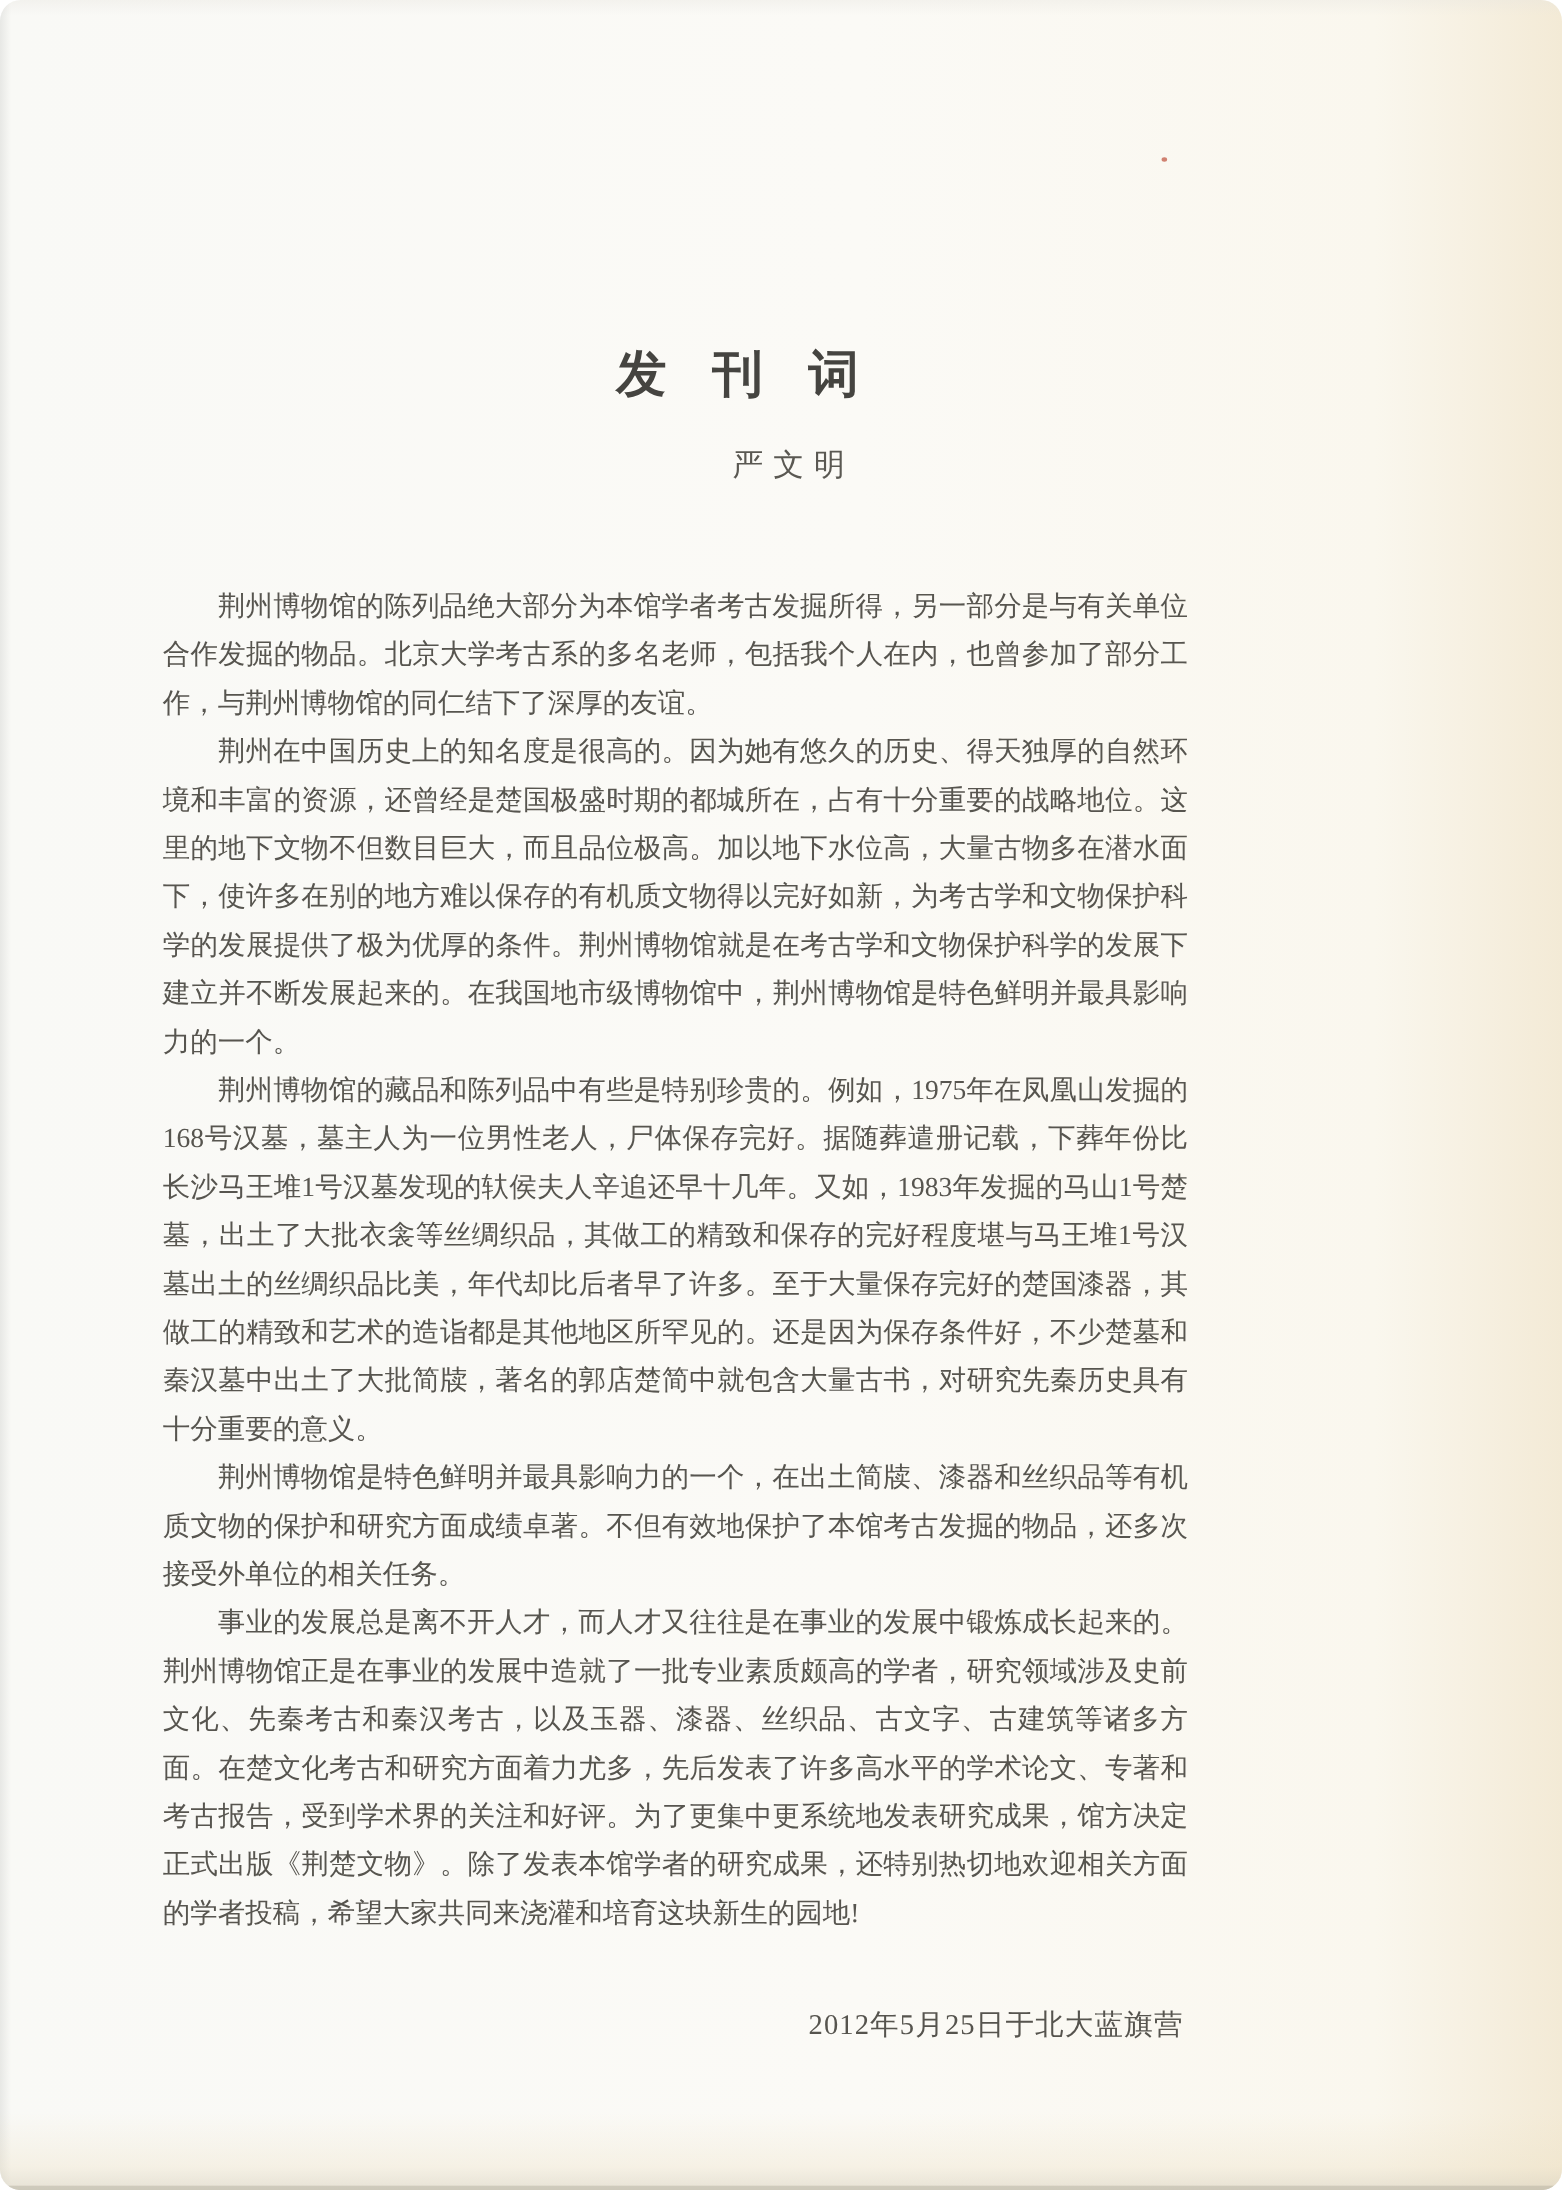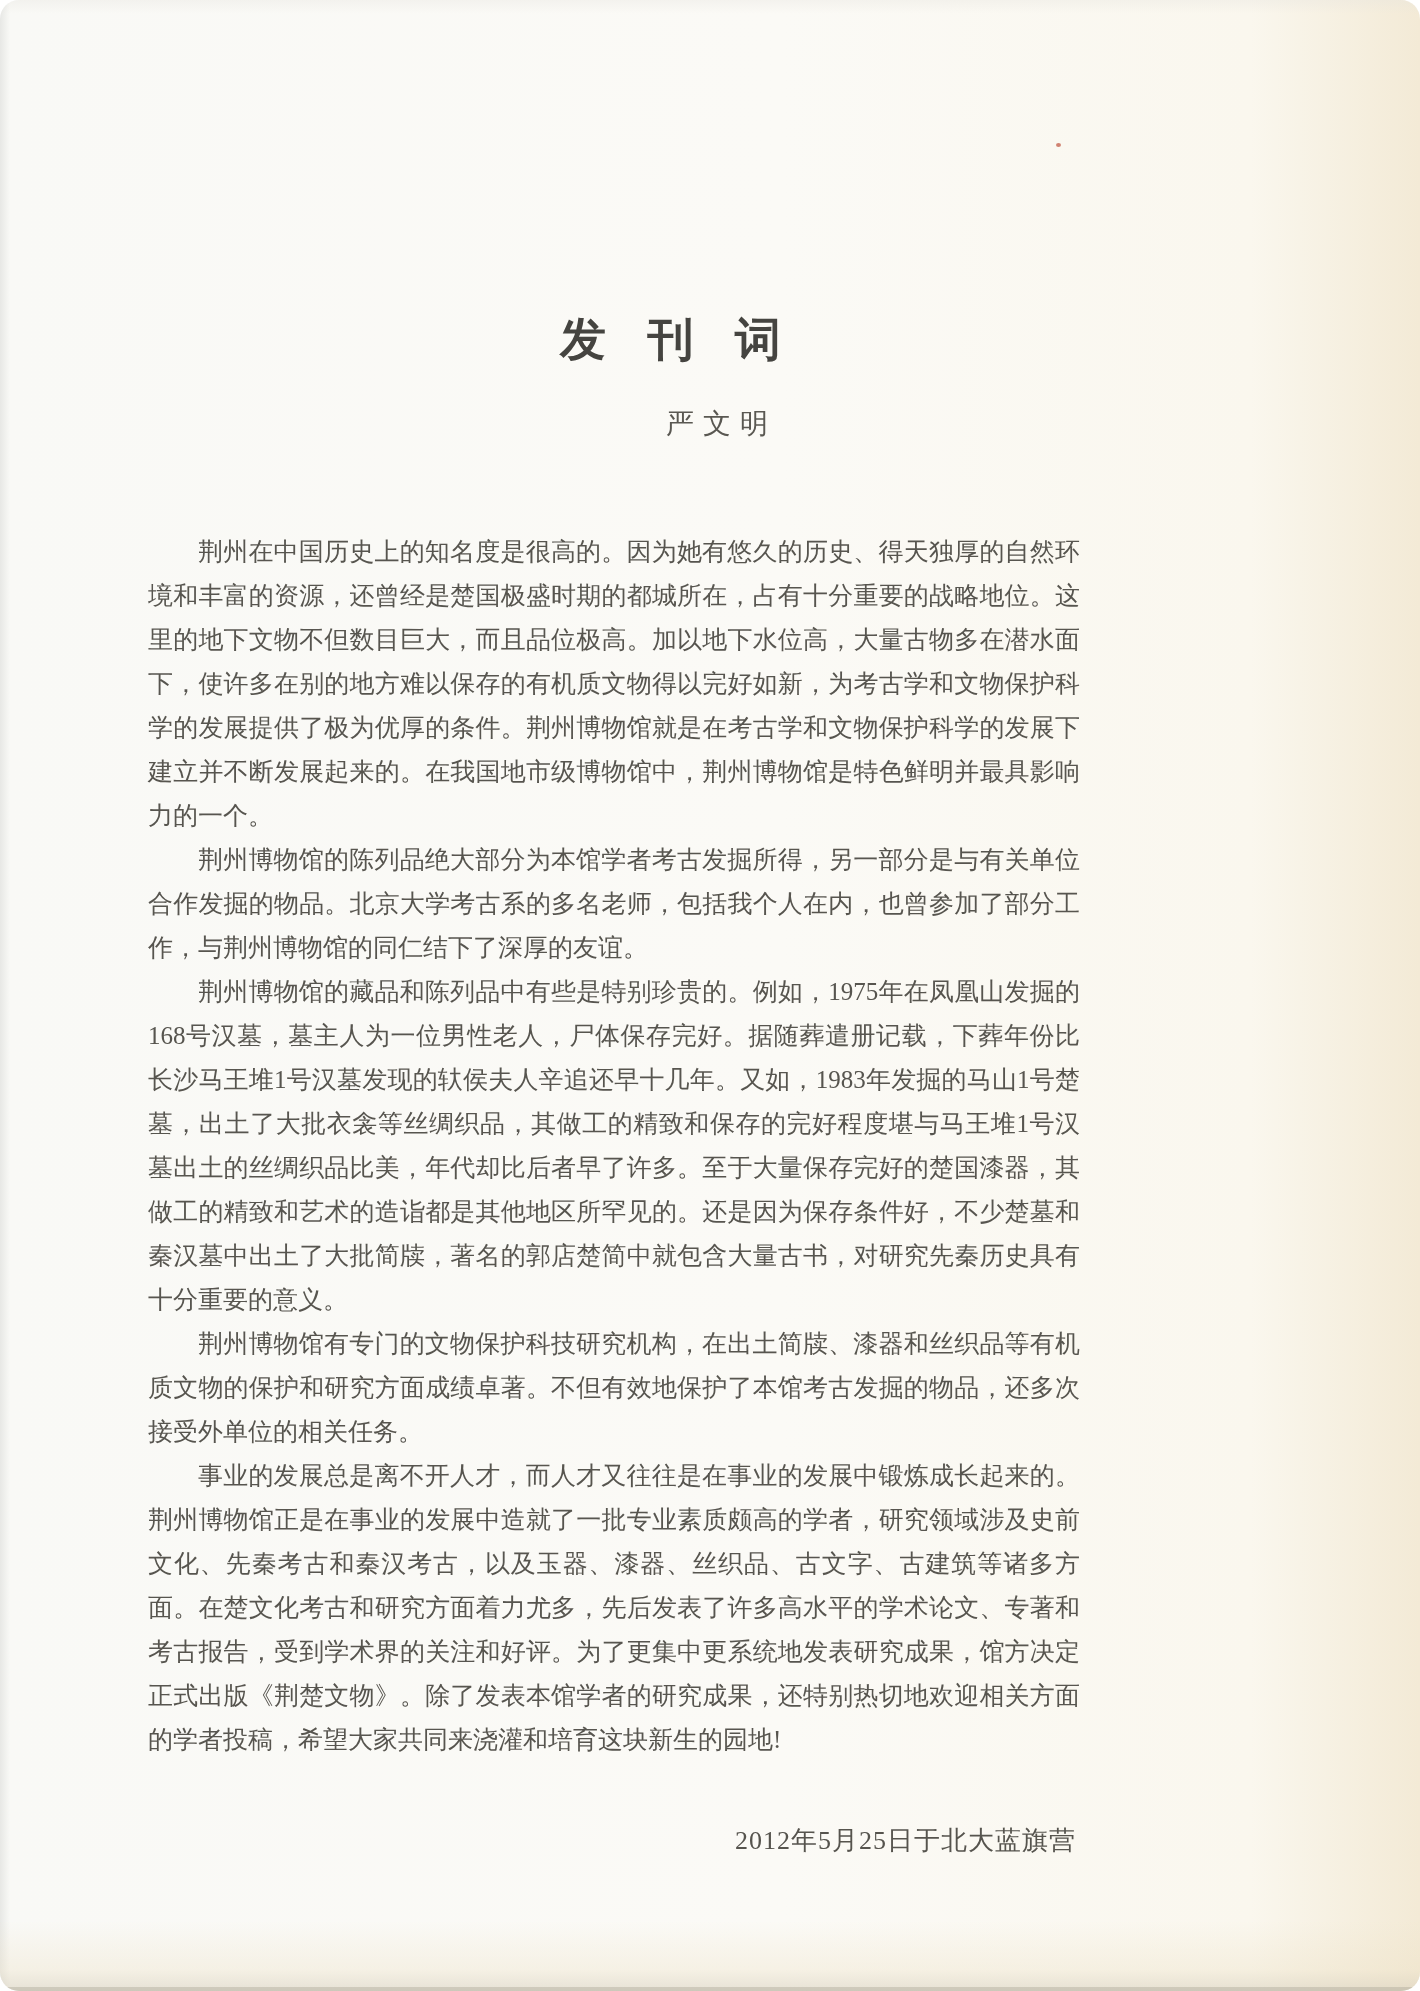--- a/index.html
+++ b/index.html
@@ -105,24 +105,24 @@
 <div class="scan-page">
 
   <div class="edge-top"></div>
   <div class="edge-left"></div>
 
   <h1 class="page-title">发 刊 词</h1>
 
   <div class="author">严文明</div>
 
   <div class="article-body">
+      <p>荆州博物馆的陈列品绝大部分为本馆学者考古发掘所得，另一部分是与有关单位合作发掘的物品。北京大学考古系的多名老师，包括我个人在内，也曾参加了部分工作，与荆州博物馆的同仁结下了深厚的友谊。</p>
       <p>荆州在中国历史上的知名度是很高的。因为她有悠久的历史、得天独厚的自然环境和丰富的资源，还曾经是楚国极盛时期的都城所在，占有十分重要的战略地位。这里的地下文物不但数目巨大，而且品位极高。加以地下水位高，大量古物多在潜水面下，使许多在别的地方难以保存的有机质文物得以完好如新，为考古学和文物保护科学的发展提供了极为优厚的条件。荆州博物馆就是在考古学和文物保护科学的发展下建立并不断发展起来的。在我国地市级博物馆中，荆州博物馆是特色鲜明并最具影响力的一个。</p>
-      <p>荆州博物馆的陈列品绝大部分为本馆学者考古发掘所得，另一部分是与有关单位合作发掘的物品。北京大学考古系的多名老师，包括我个人在内，也曾参加了部分工作，与荆州博物馆的同仁结下了深厚的友谊。</p>
       <p>荆州博物馆的藏品和陈列品中有些是特别珍贵的。例如，1975年在凤凰山发掘的168号汉墓，墓主人为一位男性老人，尸体保存完好。据随葬遣册记载，下葬年份比长沙马王堆1号汉墓发现的轪侯夫人辛追还早十几年。又如，1983年发掘的马山1号楚墓，出土了大批衣衾等丝绸织品，其做工的精致和保存的完好程度堪与马王堆1号汉墓出土的丝绸织品比美，年代却比后者早了许多。至于大量保存完好的楚国漆器，其做工的精致和艺术的造诣都是其他地区所罕见的。还是因为保存条件好，不少楚墓和秦汉墓中出土了大批简牍，著名的郭店楚简中就包含大量古书，对研究先秦历史具有十分重要的意义。</p>
-      <p>荆州博物馆有专门的文物保护科技研究机构，在出土简牍、漆器和丝织品等有机质文物的保护和研究方面成绩卓著。不但有效地保护了本馆考古发掘的物品，还多次接受外单位的相关任务。</p>
+      <p>荆州博物馆是特色鲜明并最具影响力的一个，在出土简牍、漆器和丝织品等有机质文物的保护和研究方面成绩卓著。不但有效地保护了本馆考古发掘的物品，还多次接受外单位的相关任务。</p>
       <p>事业的发展总是离不开人才，而人才又往往是在事业的发展中锻炼成长起来的。荆州博物馆正是在事业的发展中造就了一批专业素质颇高的学者，研究领域涉及史前文化、先秦考古和秦汉考古，以及玉器、漆器、丝织品、古文字、古建筑等诸多方面。在楚文化考古和研究方面着力尤多，先后发表了许多高水平的学术论文、专著和考古报告，受到学术界的关注和好评。为了更集中更系统地发表研究成果，馆方决定正式出版《荆楚文物》。除了发表本馆学者的研究成果，还特别热切地欢迎相关方面的学者投稿，希望大家共同来浇灌和培育这块新生的园地!</p>
     </div>
 
   <div class="dateline">2012年5月25日于北大蓝旗营</div>
 
   <div class="red-speck"></div>
 
   <div class="edge-bottom"></div>
   <div class="edge-bottom-line"></div>
 

